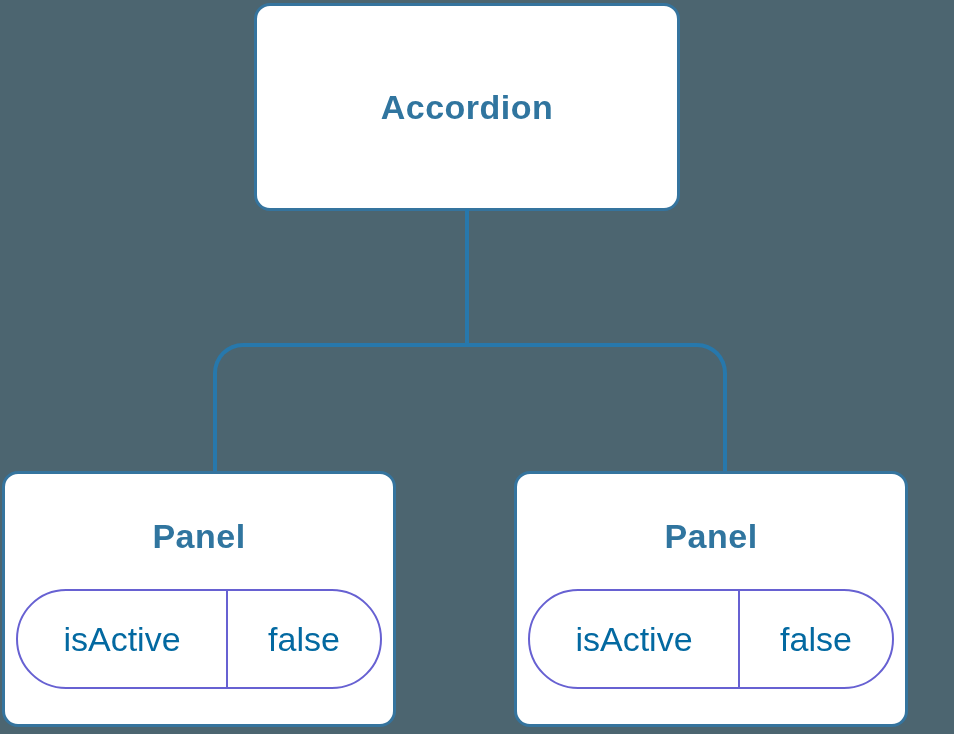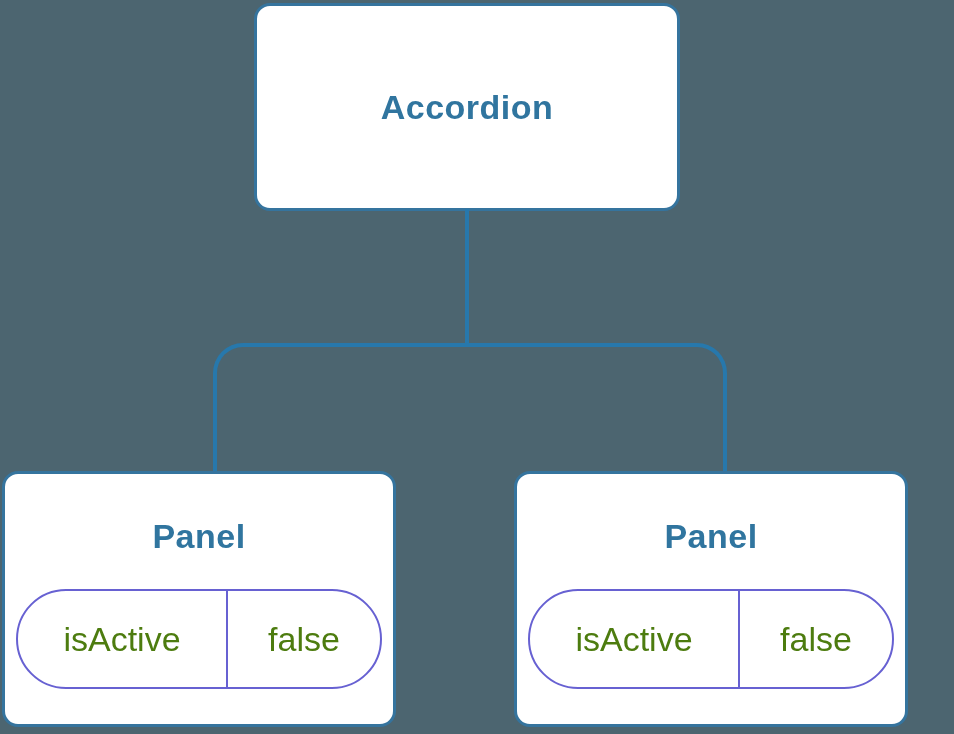--- a/index.html
+++ b/index.html
@@ -76,21 +76,21 @@
   }
   
   .pill {
     margin-top: 33px;
     width: 366px;
     height: 100px;
     border: 2px solid #6761D2;
     border-radius: 52px;
     box-sizing: border-box;
     display: flex;
-    color: #4d7c0f;
+    color: #0369a1;
     font-size: 34px;
     font-weight: 400;
   }
   .pill-key {
     flex: 0 0 58%;
     display: flex;
     align-items: center;
     justify-content: center;
     border-right: 2px solid #6761D2;
     box-sizing: border-box;

